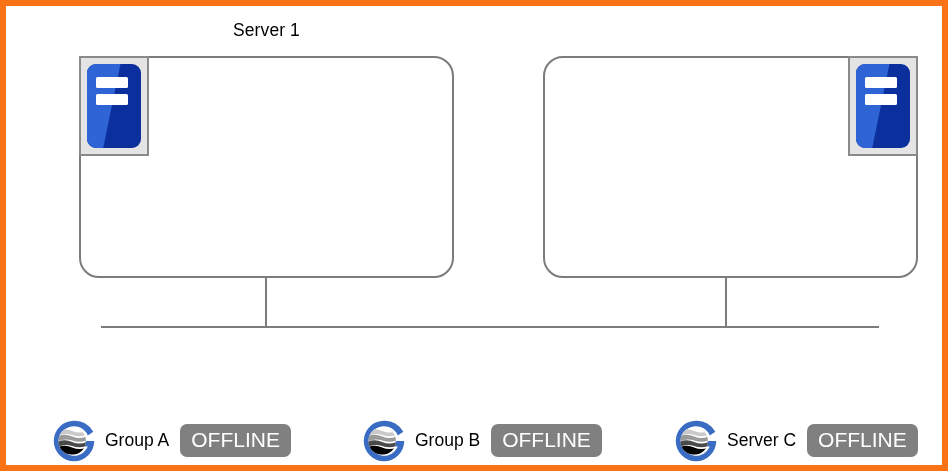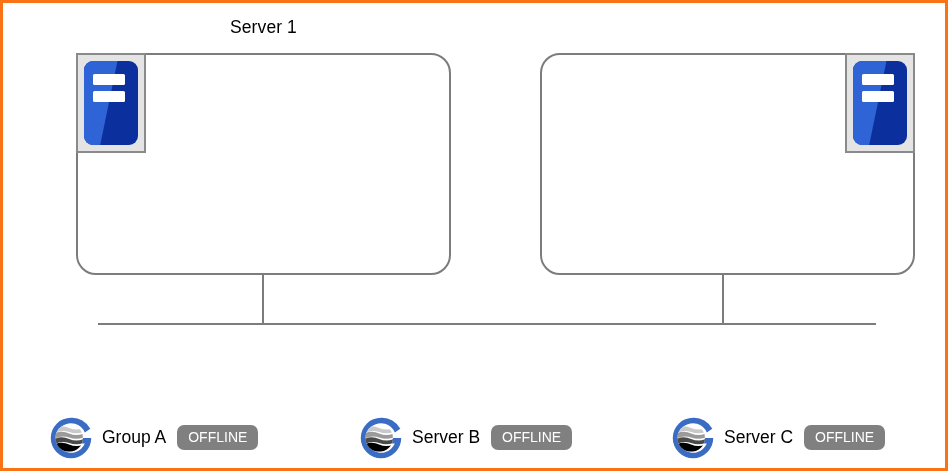--- a/index.html
+++ b/index.html
@@ -10,21 +10,21 @@
   body {
     font-family: "Liberation Sans", "DejaVu Sans", sans-serif;
   }
 
   #canvas {
     position: relative;
     width: 948px;
     height: 471px;
     background: #ffffff;
     box-sizing: border-box;
-    border: 3px solid #f97316;
+    border: 6px solid #f97316;
     overflow: hidden;
   }
 
   
   .server-title {
     position: absolute;
     font-size: 17.5px;
     color: #000000;
     white-space: nowrap;
     letter-spacing: 0.1px;
@@ -112,21 +112,21 @@
     display: block;
   }
   .group-label {
     font-size: 17.5px;
     color: #000000;
     white-space: nowrap;
     margin-left: 8px;
     margin-right: 11px;
   }
   .status-badge {
-    font-size: 14px;
+    font-size: 21px;
     color: #ffffff;
     background: #808080;
     border-radius: 7px;
     padding: 4px 11px 5px 11px;
     white-space: nowrap;
     line-height: 1.15;
   }
 </style>
 </head>
 <body>
@@ -193,21 +193,21 @@
         </defs>
         <path d="M50 6 A44 44 0 1 0 50 94 A44 44 0 0 0 94 50 L62 50 L62 62 L80 62 A32 32 0 1 1 80 38 L92 30 A44 44 0 0 0 50 6 Z" fill="#3a6cc4"></path>
         <g clip-path="url(#sphereClipB)">
           <rect x="16" y="20" width="60" height="60" fill="#ffffff"></rect>
           <path d="M10 30 q18 -10 36 -2 t36 -2 v9 q-18 8 -36 2 t-36 4 Z" fill="#c9c9c9"></path>
           <path d="M10 42 q18 -10 36 -2 t36 -2 v9 q-18 8 -36 2 t-36 4 Z" fill="#9a9a9a"></path>
           <path d="M10 54 q18 -10 36 -2 t36 -2 v9 q-18 8 -36 2 t-36 4 Z" fill="#4a4a4a"></path>
           <path d="M10 66 q18 -10 36 -2 t36 -2 v18 h-72 Z" fill="#000000"></path>
         </g>
       </svg>
-      <span class="group-label">Server B</span>
+      <span class="group-label">Group B</span>
       <span class="status-badge">OFFLINE</span>
     </div>
 
     <div class="status-group" style="left:667px;">
       <svg class="gluster-logo" viewBox="0 0 100 100">
         <defs>
           <clipPath id="sphereClipC">
               <circle cx="46" cy="50" r="30"></circle>
             </clipPath>
         </defs>

